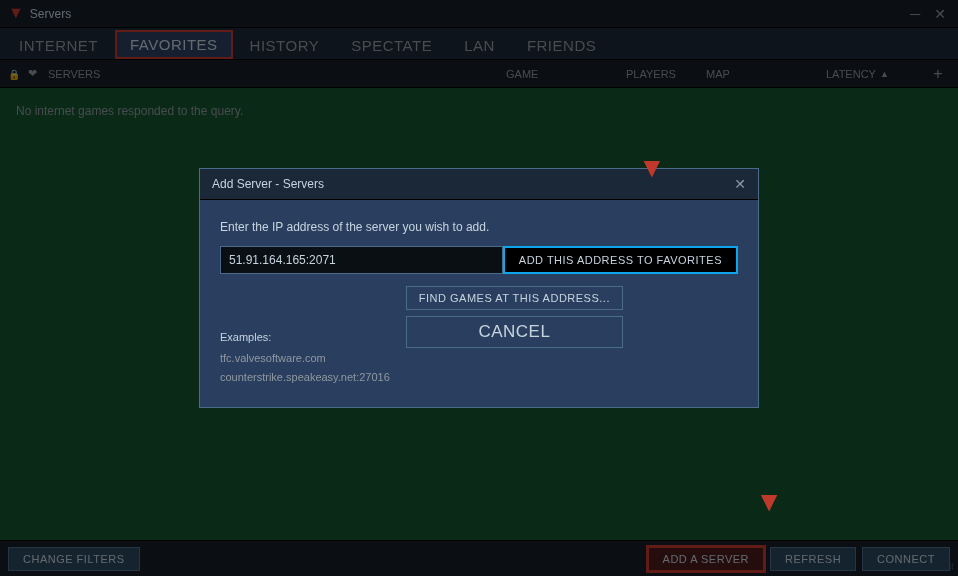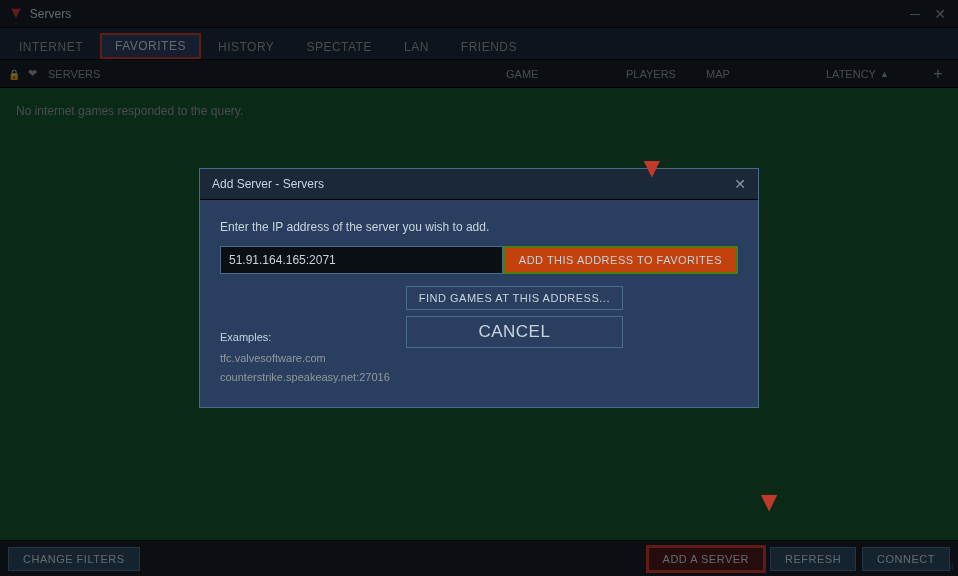--- a/index.html
+++ b/index.html
@@ -54,21 +54,21 @@
     .tab-bar {
       background: #1b2838;
       height: 32px;
       display: flex;
       align-items: flex-end;
       padding: 0 4px;
       border-bottom: 1px solid #000;
     }
     .tab {
       padding: 5px 14px;
-      font-size: 12px;
+      font-size: 15px;
       color: #8f98a0;
       cursor: pointer;
       border: 1px solid transparent;
       border-bottom: none;
       text-transform: uppercase;
       letter-spacing: 0.5px;
       margin-right: 2px;
       background: transparent;
     }
     .tab.active {
@@ -199,22 +199,22 @@
     .modal-input {
       flex: 1;
       background: #0a0f14;
       border: 1px solid #4a6b8a;
       color: #c6d4df;
       padding: 6px 8px;
       font-size: 12px;
       outline: none;
     }
     .btn-add-favorites {
-      background: #c2410c;
-      border: 2px solid #4d7c0f;
+      background: #000000;
+      border: 2px solid #0ea5e9;
       color: #c6d4df;
       padding: 6px 14px;
       font-size: 11px;
       text-transform: uppercase;
       cursor: pointer;
       white-space: nowrap;
       letter-spacing: 0.5px;
     }
 
     .modal-examples {

